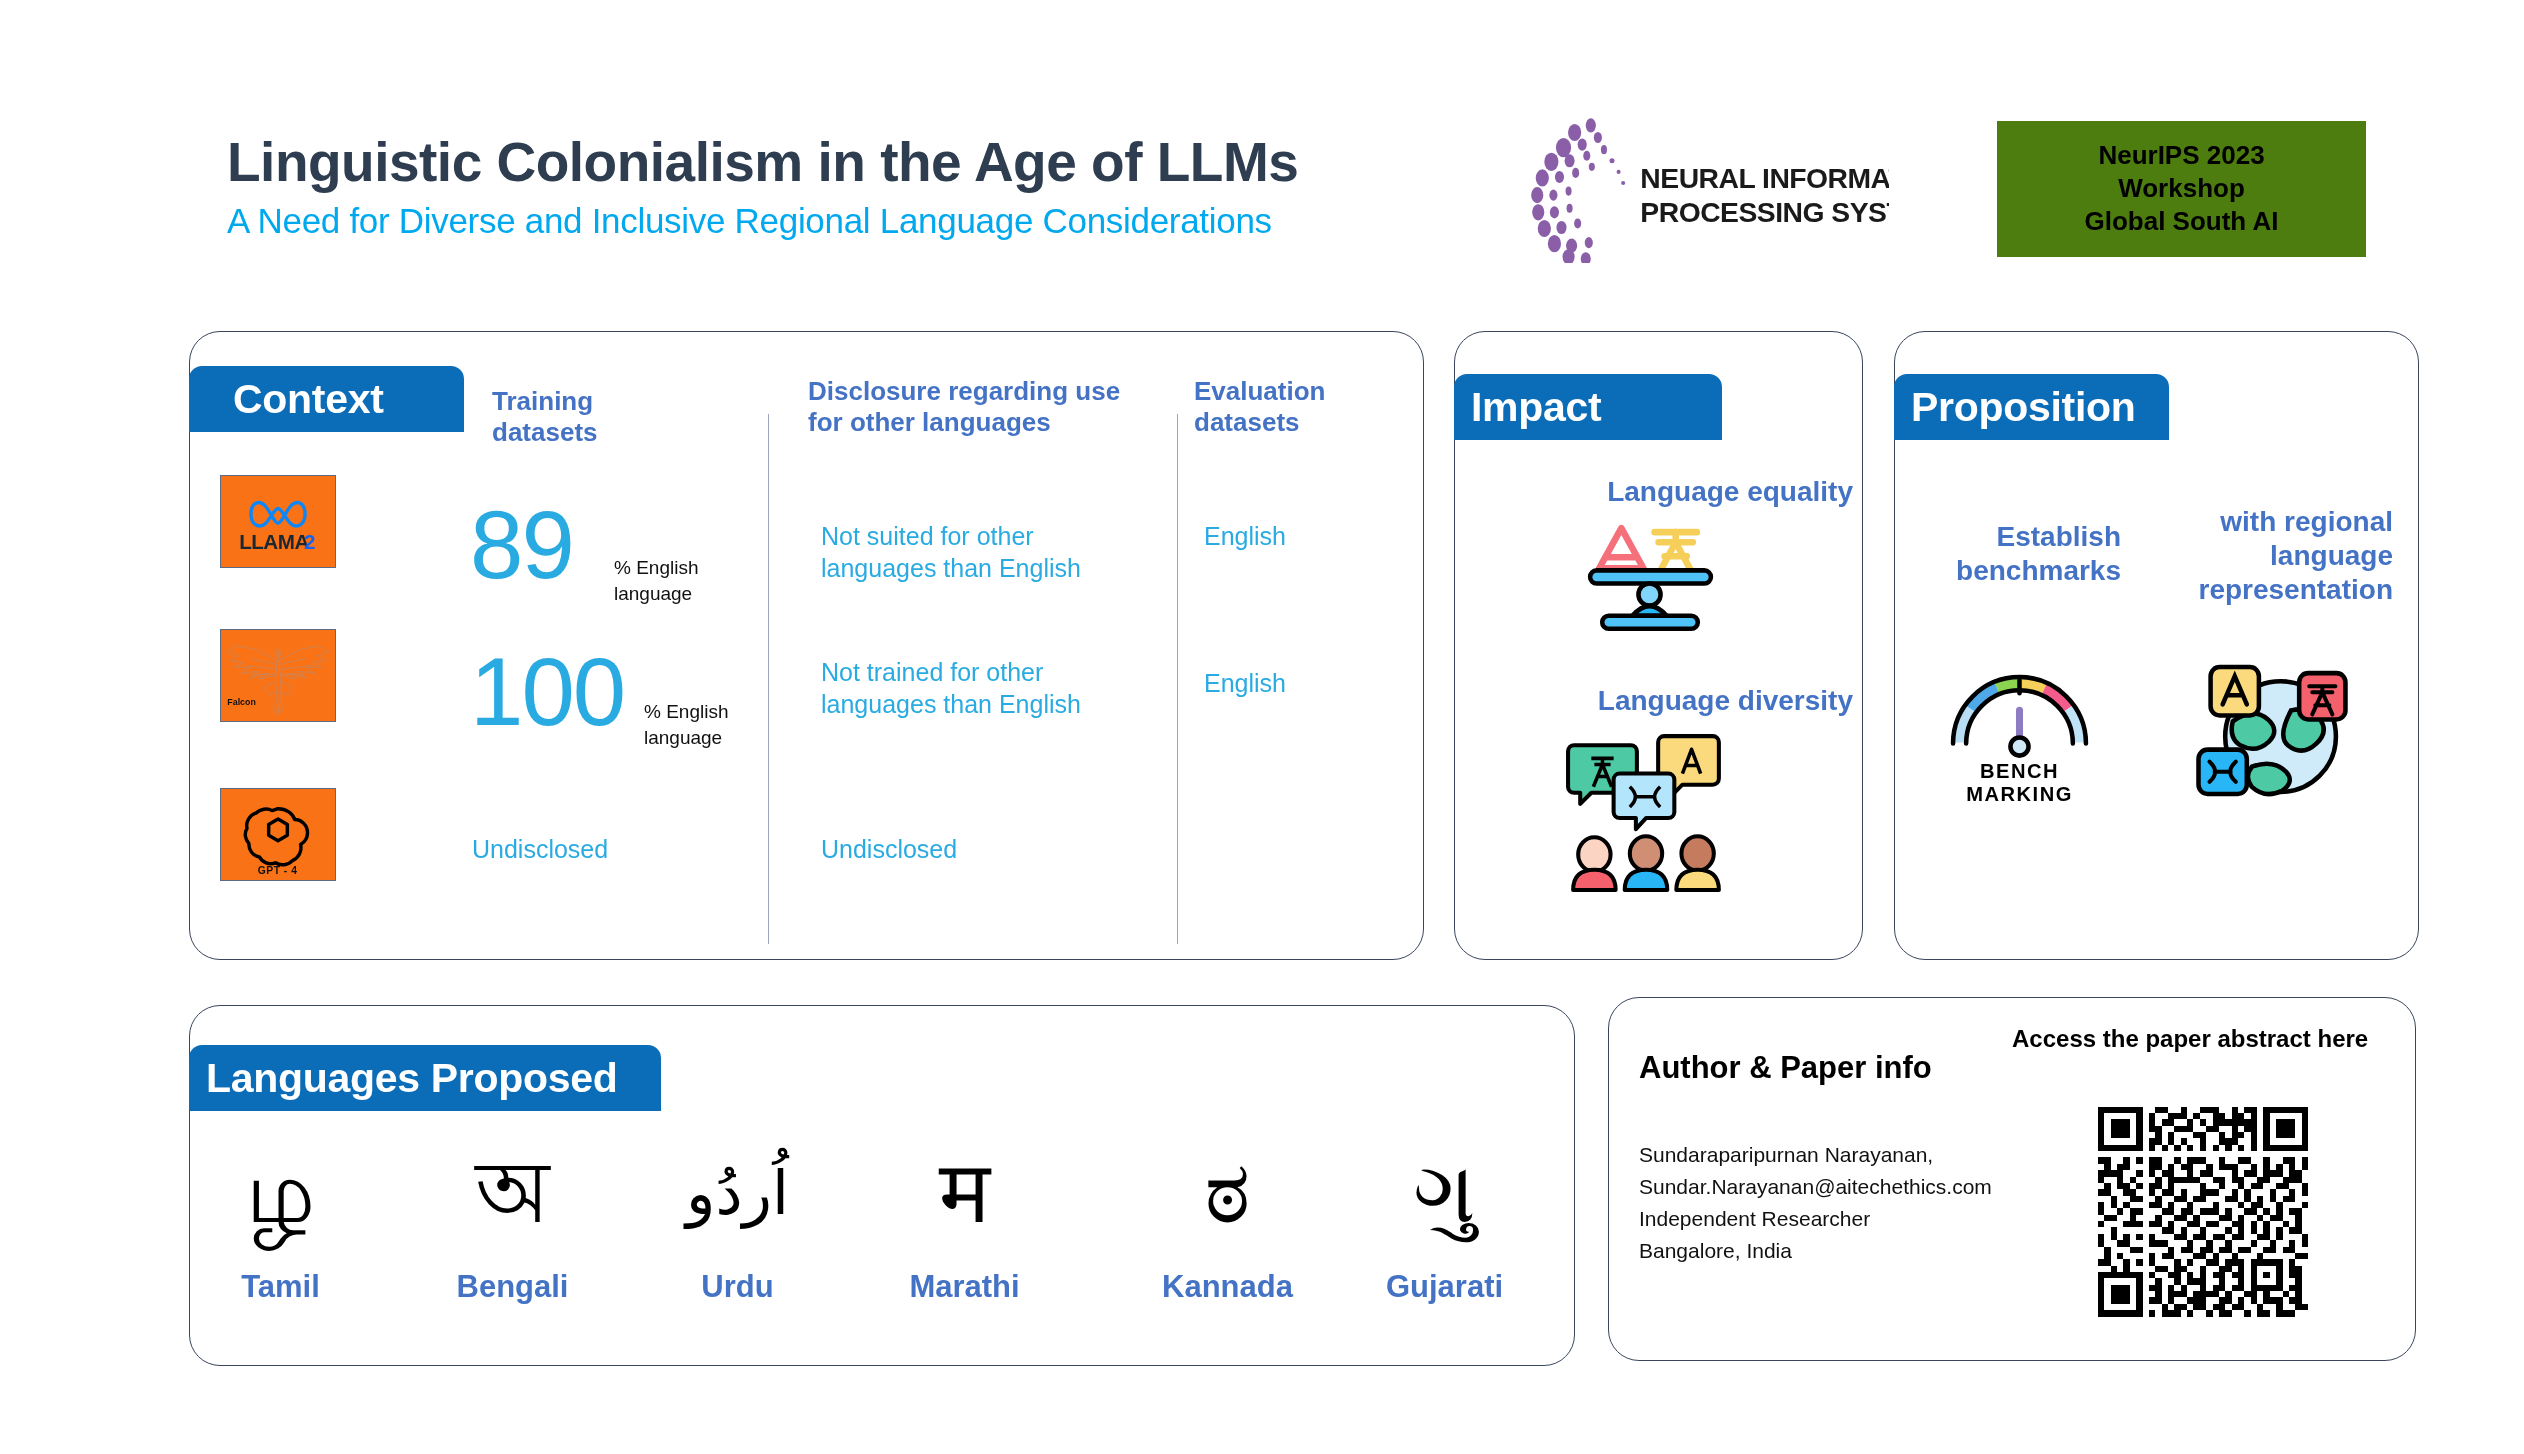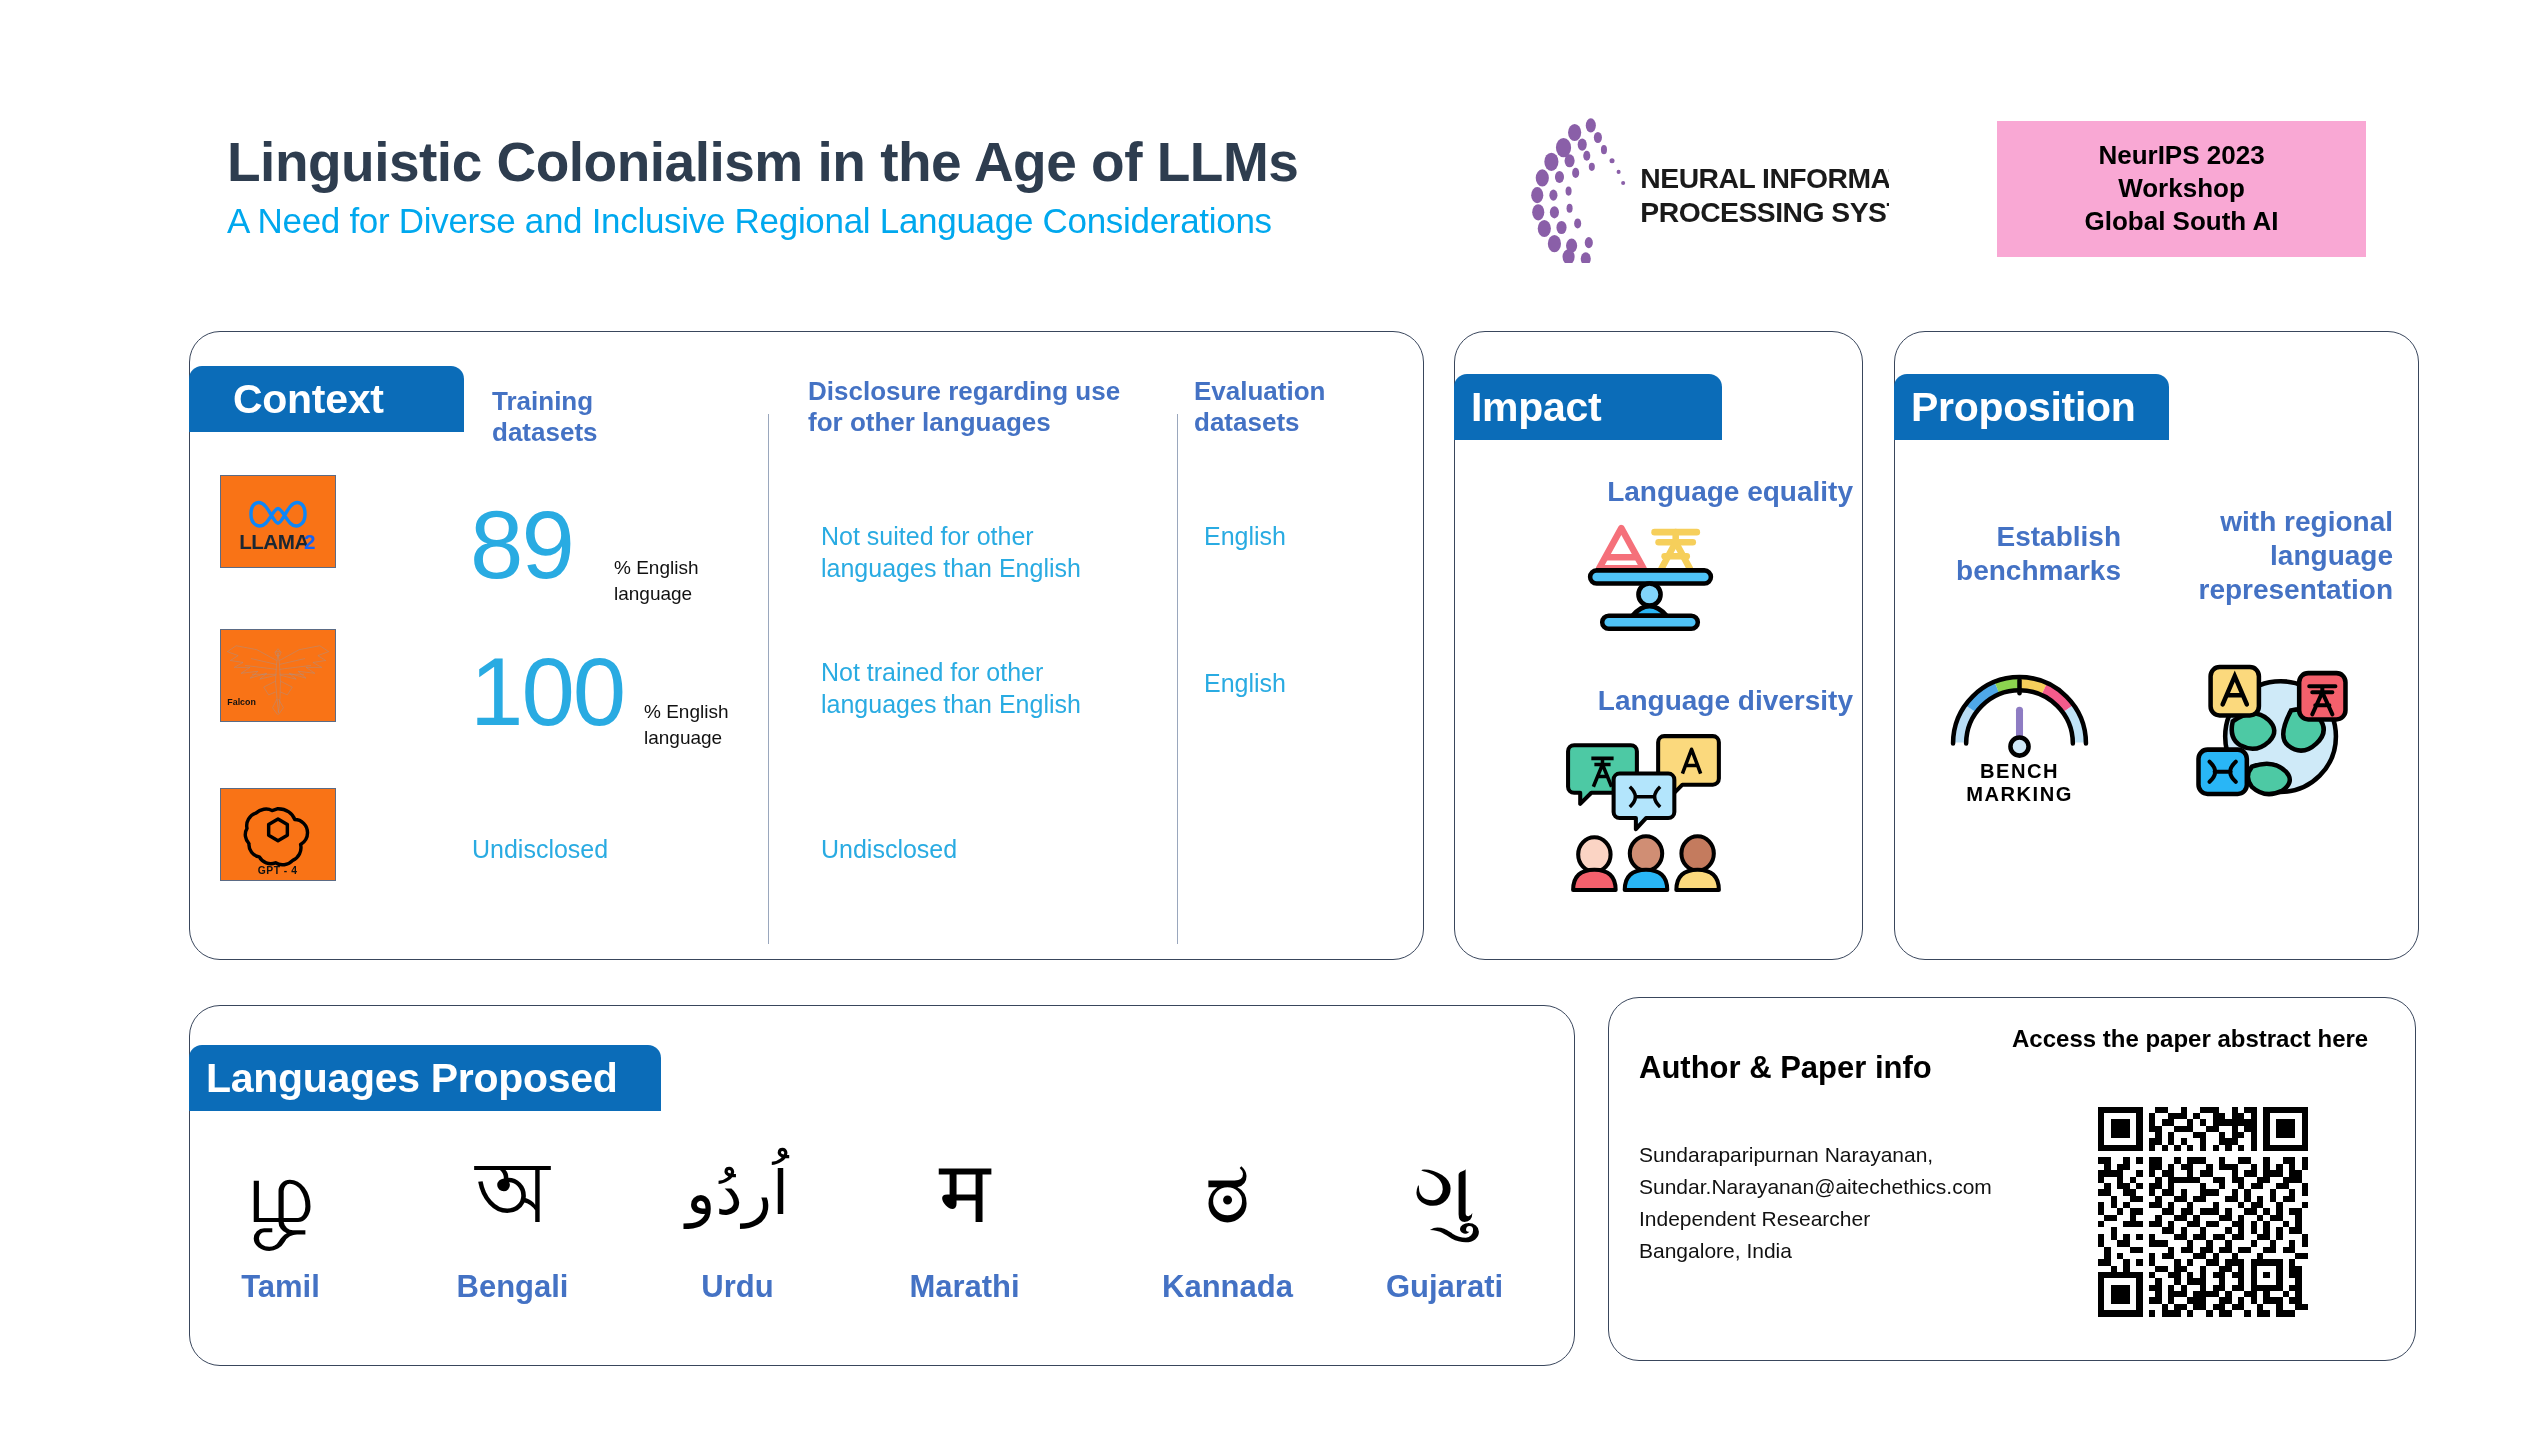--- a/index.html
+++ b/index.html
@@ -21,21 +21,21 @@
   .poster-subtitle {
     font-size: 35px; font-weight: normal; color: #00A8EE;
     margin-top: 9px; white-space: nowrap; letter-spacing: -0.3px;
   }
 
   .neurips-logo { position: absolute; left: 1515px; top: 101px; width: 374px; height: 162px; }
   .neurips-logo svg { width: 100%; height: 100%; }
 
   .neurips-badge {
     position: absolute; left: 1997px; top: 121px; width: 369px; height: 136px;
-    background: #f9a8d4; display: flex; flex-direction: column;
+    background: #4d7c0f; display: flex; flex-direction: column;
     align-items: center; justify-content: center; gap: 3px;
   }
   .neurips-badge span { font-size: 26px; font-weight: bold; color: #000; line-height: 1.15; }
 
   
   .card {
     position: absolute; background: #fff;
     border: 1.5px solid #39465c; border-radius: 31px;
   }
   .card-tab {

